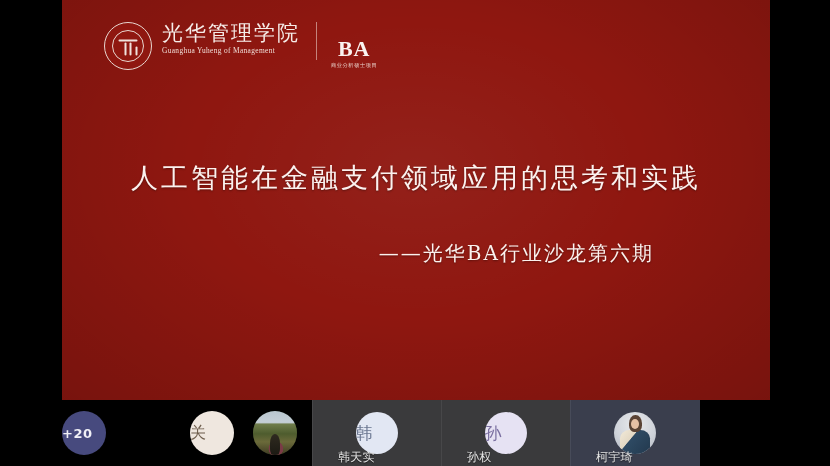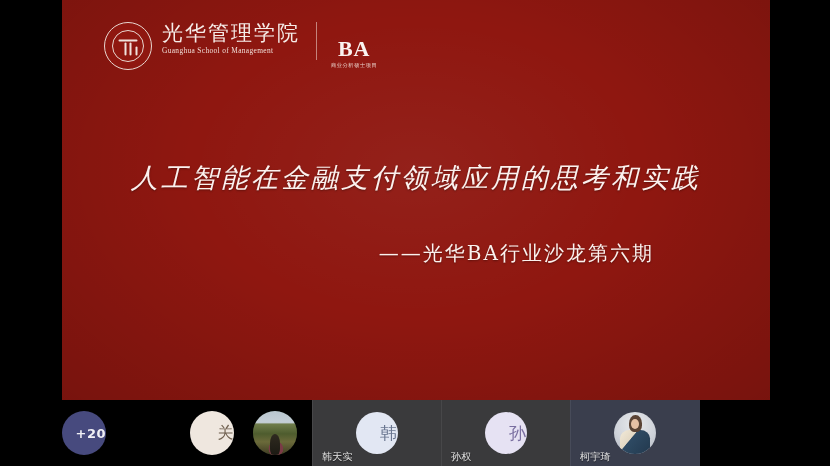--- a/index.html
+++ b/index.html
@@ -169,21 +169,20 @@
     right: 0;
     top: 160px;
     text-align: center;
     color: #fbf1ee;
     font-size: 27px;
     line-height: 36px;
     letter-spacing: 3px;
     font-family: "DejaVu Serif", "Liberation Serif", serif;
     text-shadow: 0 1px 2px rgba(0,0,0,0.35);
     z-index: 3;
-    font-style: italic;
   }
   .slide-subtitle {
     position: absolute;
     right: 116px;
     top: 222px;
     color: #fbf1ee;
     font-size: 20px;
     line-height: 30px;
     letter-spacing: 2px;
     font-family: "DejaVu Serif", "Liberation Serif", serif;
@@ -214,40 +213,40 @@
   .tile-divider {
     position: absolute;
     left: 0;
     top: 0;
     bottom: 0;
     width: 1px;
     background: rgba(255,255,255,0.07);
   }
   .tile-name {
     position: absolute;
-    left: 10px;
+    left: 26px;
     bottom: 4px;
     color: #e6e6e6;
-    font-size: 10px;
+    font-size: 12px;
     line-height: 10px;
     letter-spacing: 0.2px;
     white-space: nowrap;
     text-shadow: 0 1px 1px rgba(0,0,0,0.6);
     z-index: 4;
   }
 
   
   .avatar {
     position: absolute;
     top: 50%;
     transform: translateY(-50%);
     border-radius: 50%;
     display: flex;
     align-items: center;
-    justify-content: flex-end;
+    justify-content: flex-start;
     overflow: hidden;
     flex: 0 0 auto;
   }
   .avatar-initials {
     font-size: 14px;
     letter-spacing: 0.5px;
     font-family: "DejaVu Sans", "Liberation Sans", sans-serif;
   }
 
   
@@ -377,21 +376,21 @@
           <div class="seal-mark">
             <u></u>
               <i></i>
               <i></i>
               <i></i>
               <i></i>
           </div>
         </div>
         <div class="logo-cn-block">
           <div class="logo-cn">光华管理学院</div>
-          <div class="logo-en">Guanghua School of Management</div>
+          <div class="logo-en">Guanghua Yuheng of Management</div>
         </div>
         <div class="logo-divider"></div>
         <div class="logo-ba-block">
           <div class="logo-ba">BA</div>
           <div class="logo-ba-sub">商业分析硕士项目</div>
         </div>
       </div>
 
       <div class="slide-title">人工智能在金融支付领域应用的思考和实践</div>
       <div class="slide-subtitle">——光华BA行业沙龙第六期</div>

